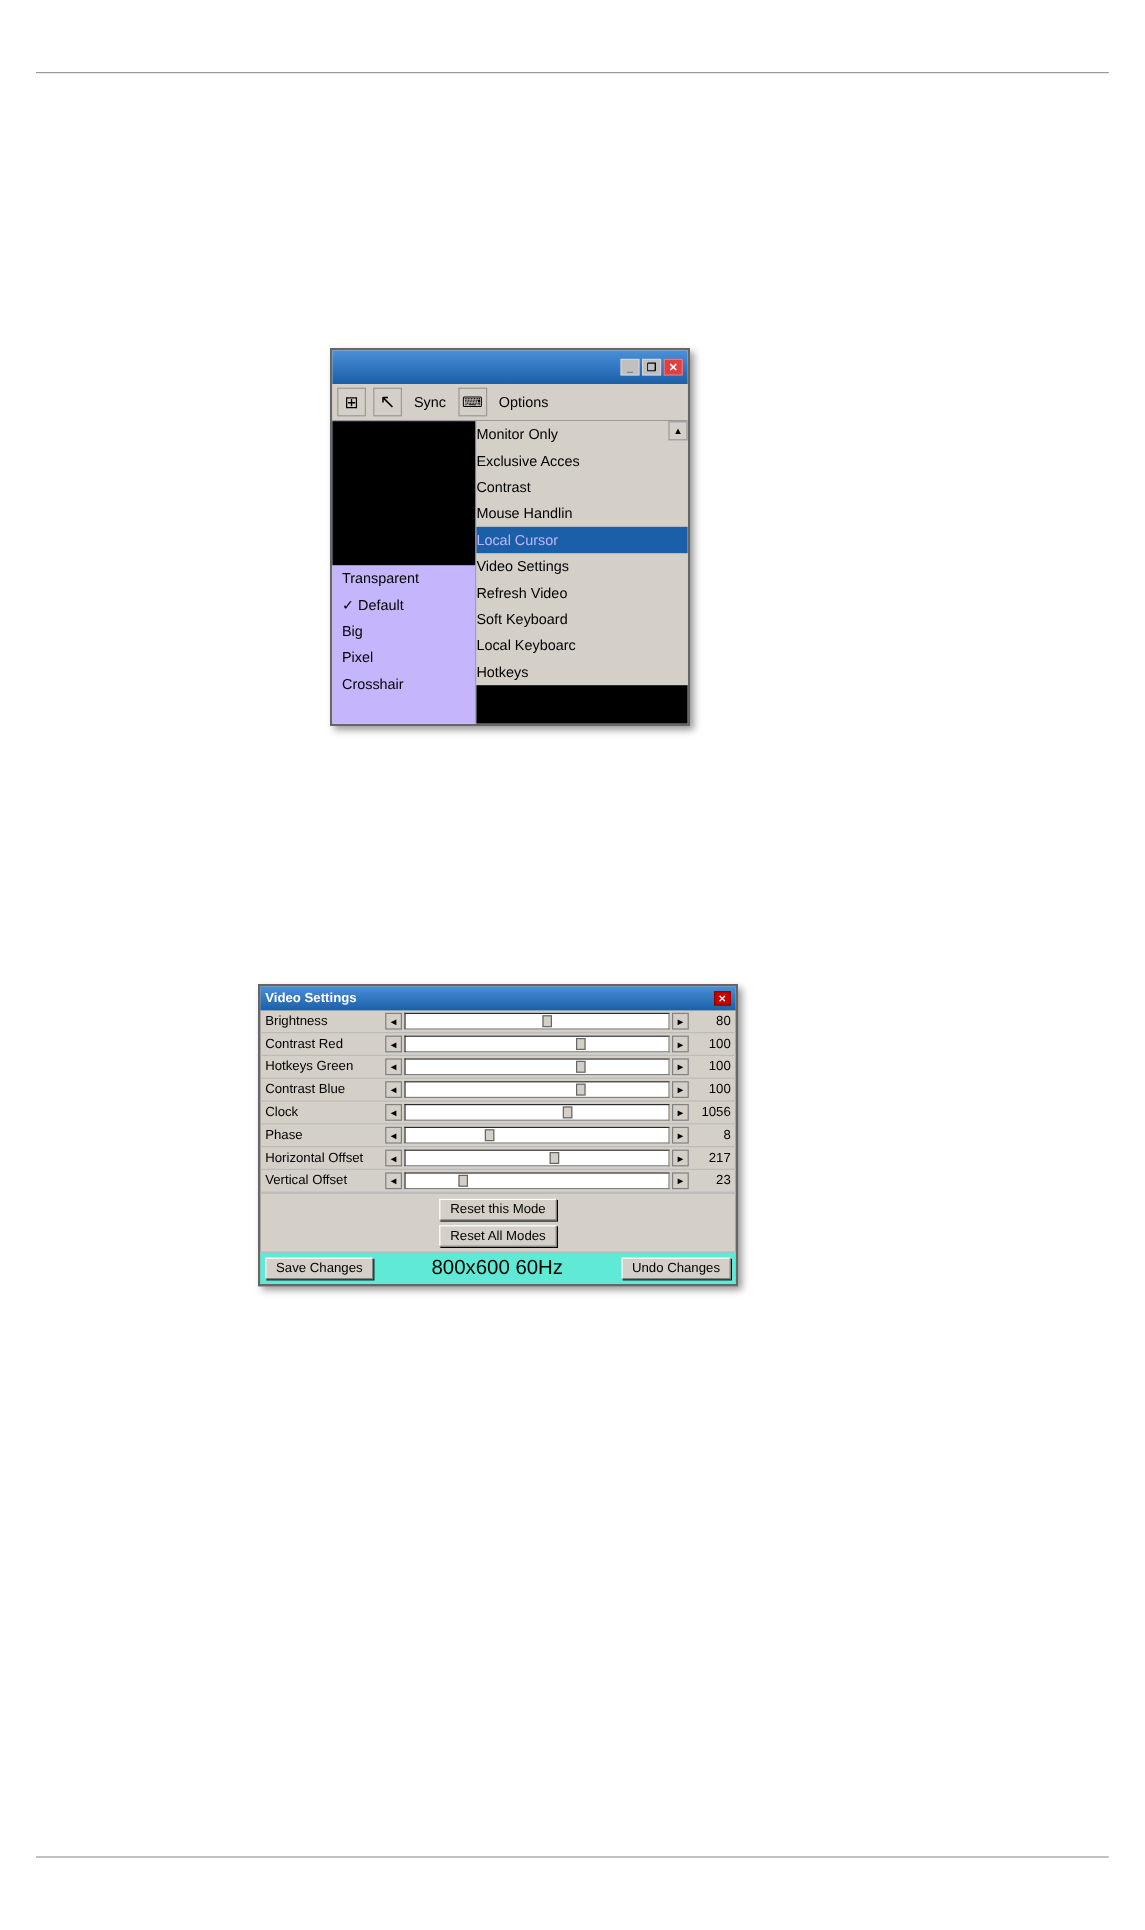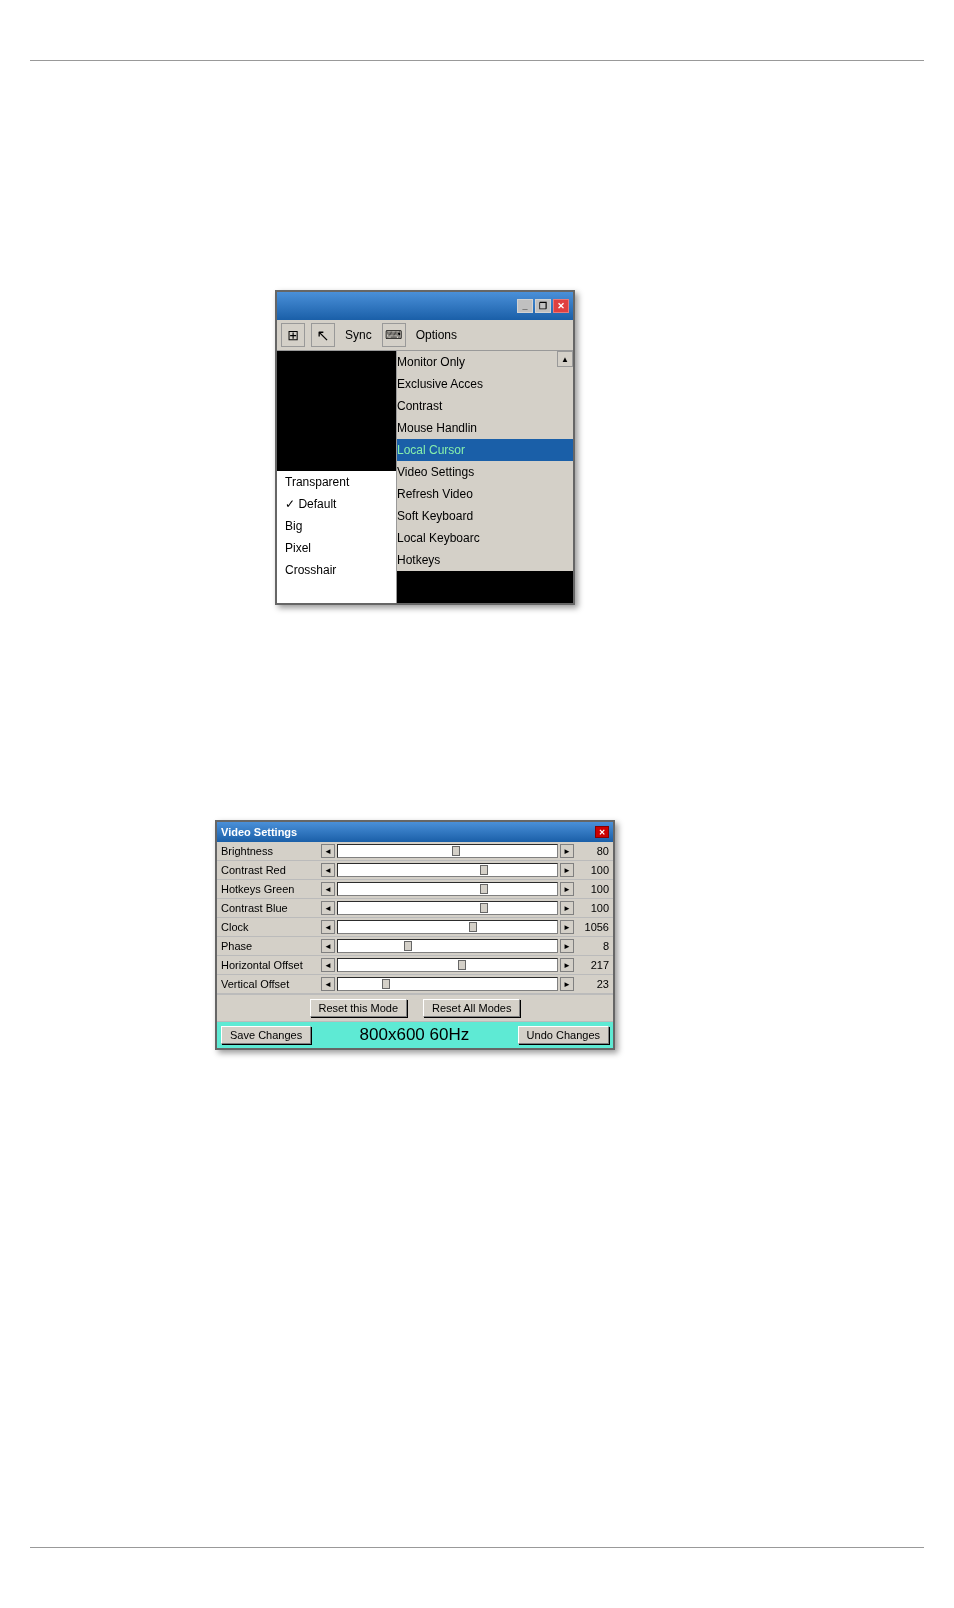--- a/index.html
+++ b/index.html
@@ -92,21 +92,21 @@
       padding: 2px 4px;
     }
 
     .menu-body {
       display: flex;
       background: #d4d0c8;
     }
 
     .cursor-panel {
       width: 120px;
-      background: #ffffff;
+      background: #c4b5fd;
       border-right: 1px solid #999;
     }
 
     .cursor-black-area {
       width: 100%;
       height: 120px;
       background: #000;
     }
 
     .cursor-item {
@@ -145,21 +145,21 @@
 
     .option-item {
       padding: 4px 0;
       font-size: 12px;
       cursor: pointer;
       white-space: nowrap;
       border-bottom: none;
     }
     .option-item.selected {
       background: #1a5fa8;
-      color: #86efac;
+      color: #c4b5fd;
     }
 
     .options-black-bottom {
       width: 100%;
       height: 32px;
       background: #000;
     }
 
     
     .video-settings {
@@ -258,22 +258,23 @@
       text-align: right;
       font-size: 11px;
       flex-shrink: 0;
     }
 
     .vs-buttons-row {
       display: flex;
       align-items: center;
       justify-content: center;
       padding: 4px;
-      gap: 16px;
+      gap: 4px;
       border-top: 1px solid #bbb;
+      flex-direction: column;
     }
 
     .vs-btn {
       padding: 2px 8px;
       font-size: 11px;
       background: #d4d0c8;
       border: 1px solid #808080;
       border-top-color: #fff;
       border-left-color: #fff;
       cursor: pointer;

